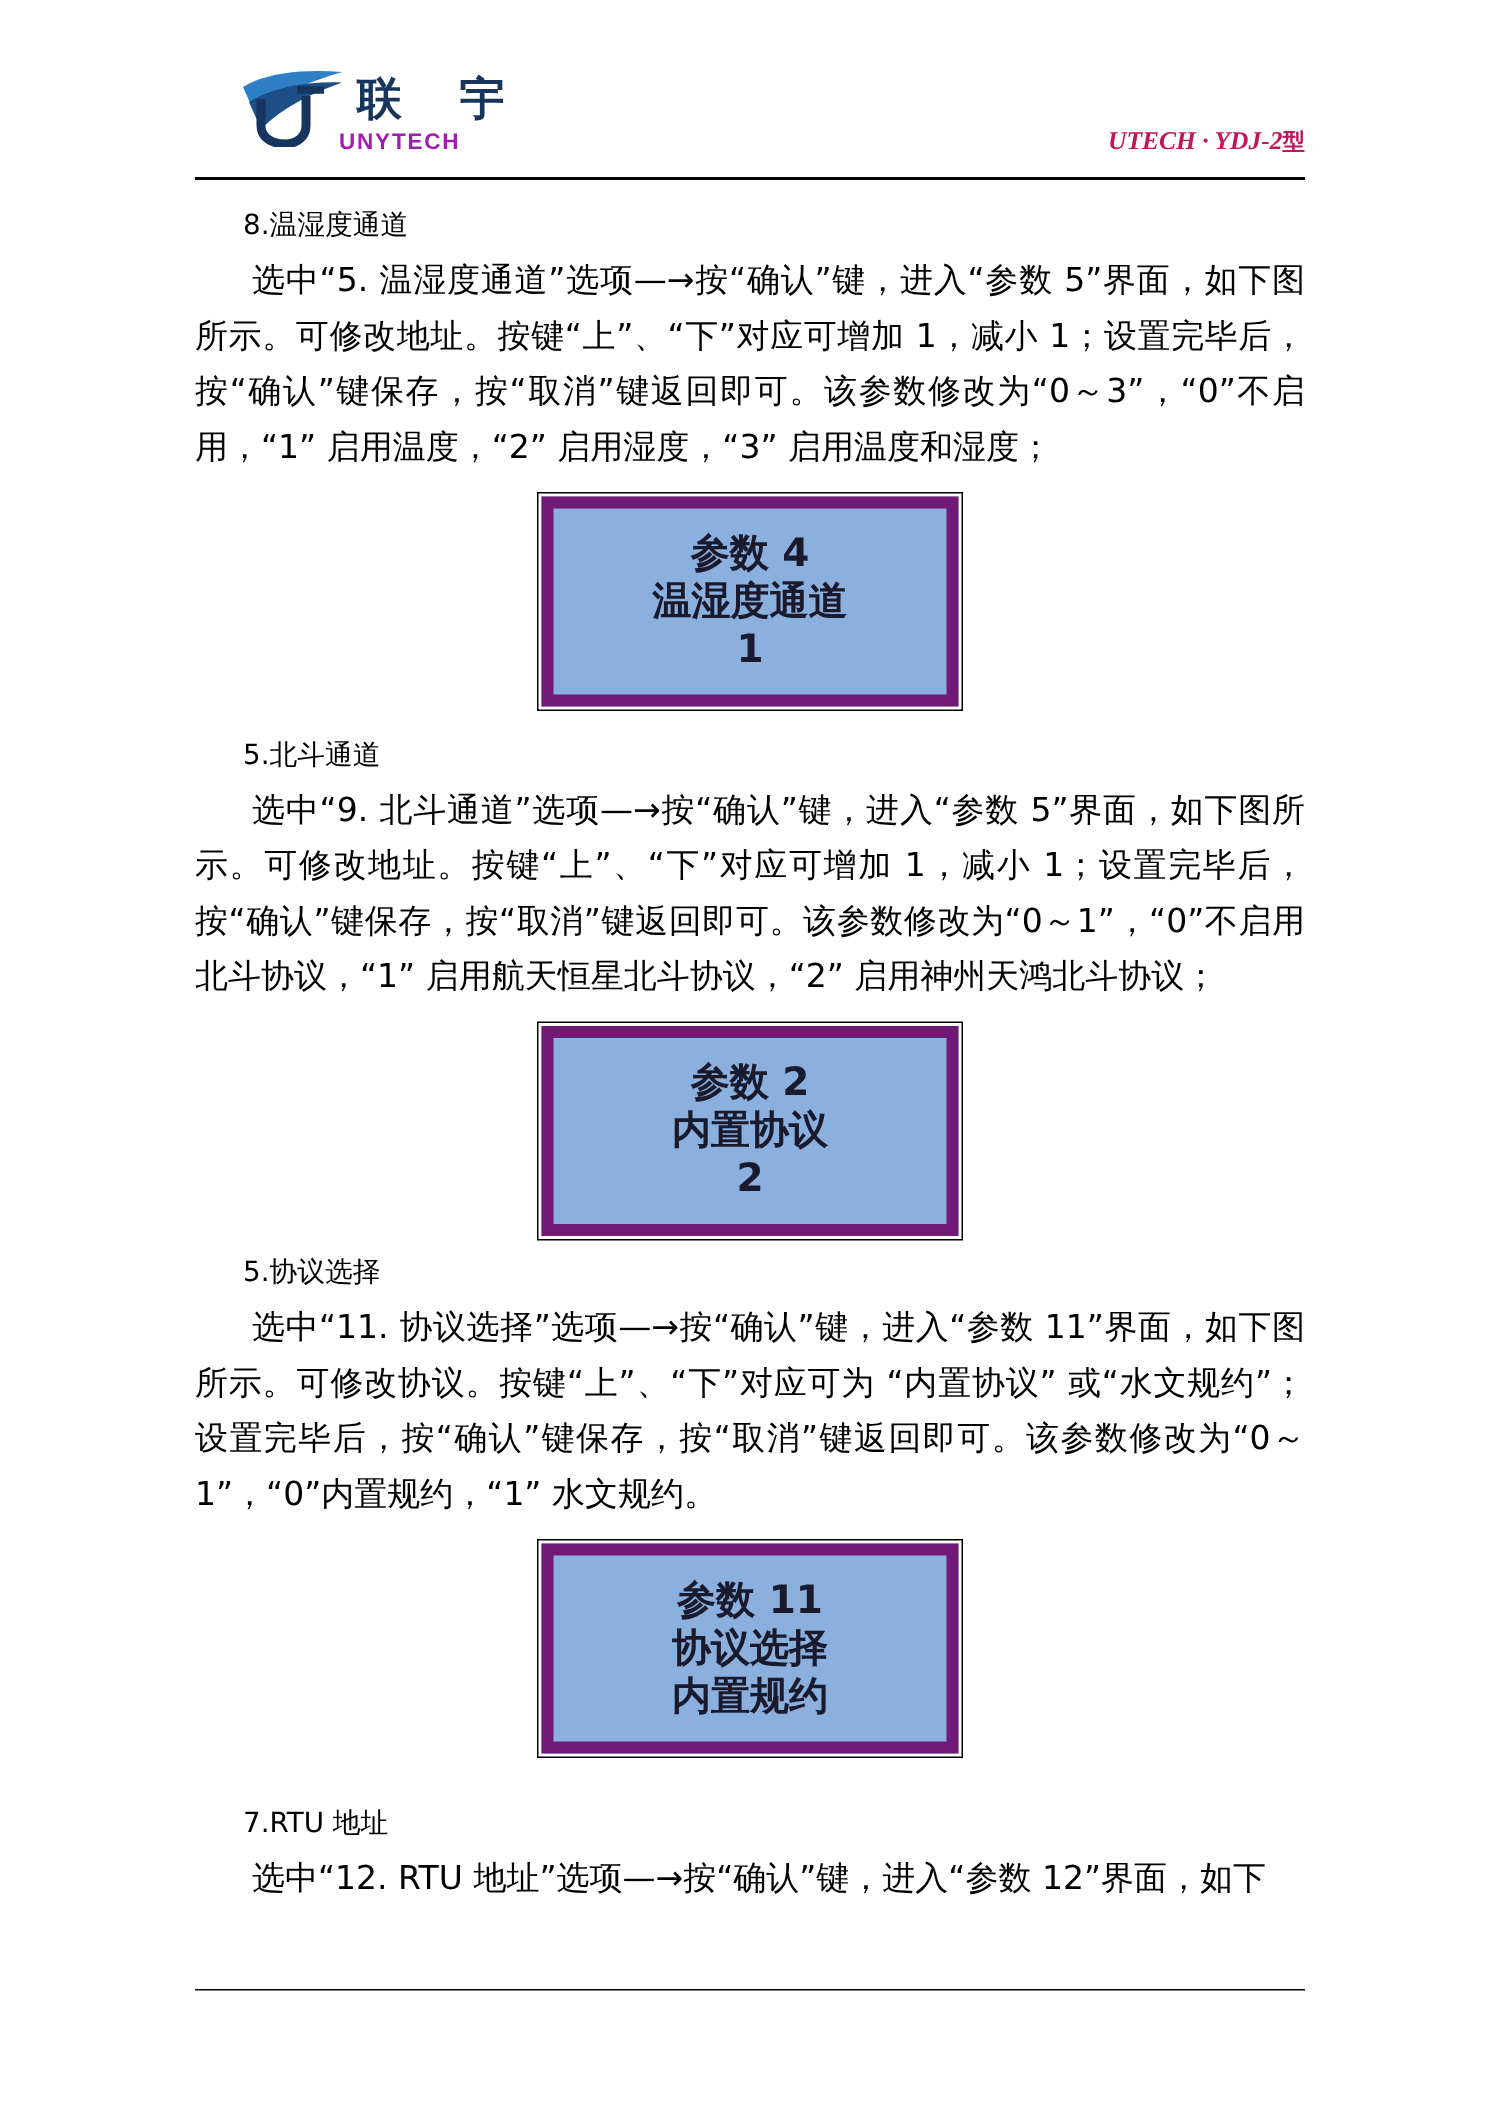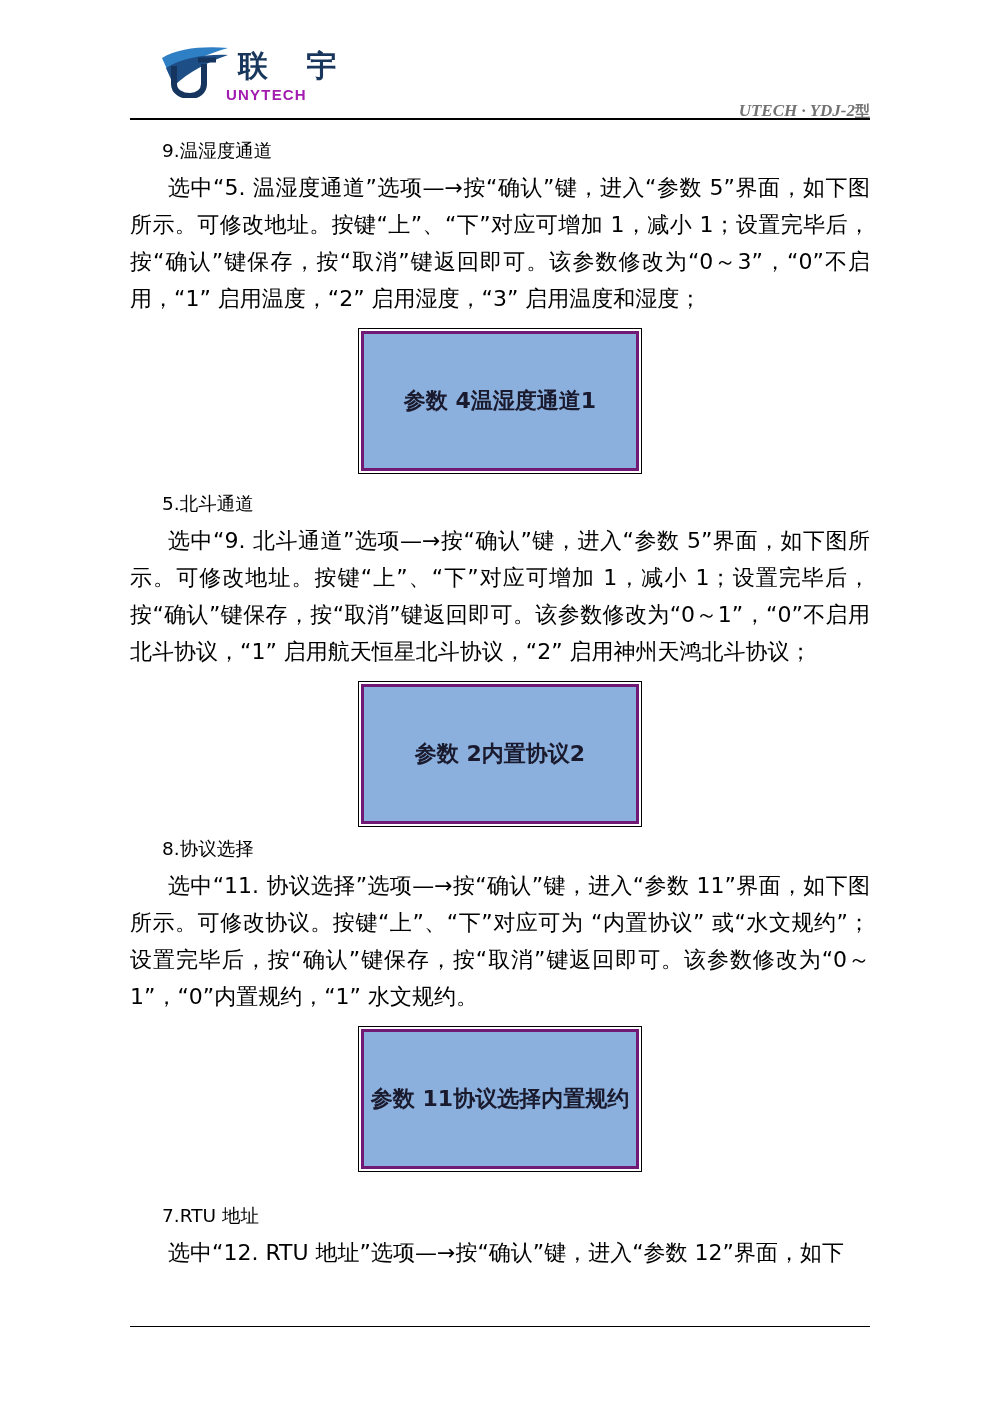--- a/index.html
+++ b/index.html
@@ -61,26 +61,26 @@
     top: 42px;
     font-family: "Liberation Sans", sans-serif;
     font-size: 15px;
     font-weight: bold;
     letter-spacing: 1.2px;
     color: #a21caf;
   }
   .header-right {
     position: absolute;
     right: 0;
-    top: 61px;
+    top: 44px;
     font-family: "Liberation Serif", serif;
     font-size: 17px;
     font-weight: bold;
     font-style: italic;
-    color: #737373;
+    color: #be185d;
     margin-left: 34px;
   }
   .header-right .cn {
     font-family: "DejaVu Sans", sans-serif;
     font-style: normal;
     font-size: 15px;
   }
   .header-rule {
     position: absolute;
     left: 130px;
@@ -120,30 +120,30 @@
 
   
   .screen-wrap {
     display: flex;
     justify-content: center;
   }
   .screen {
     width: 278px;
     height: 140px;
     background: #8cb0dd;
-    border: 3px solid #701a75;
+    border: 8px solid #701a75;
     outline: 1px solid #000000;
     outline-offset: 2px;
     box-sizing: border-box;
     display: flex;
-    flex-direction: row;
+    flex-direction: column;
     align-items: center;
     justify-content: center;
     font-family: "DejaVu Sans", sans-serif;
-    font-size: 22px;
+    font-size: 26px;
     font-weight: bold;
     color: #1a1a2e;
     line-height: 32px;
   }
   .screen .line {
     white-space: nowrap;
   }
 
   
   .footer {
@@ -180,21 +180,21 @@
       <div class="logo-en">UNYTECH</div>
     </div>
     <div class="header-right">
       <span>UTECH</span><span> · </span><span>YDJ-2</span><span class="cn">型</span>
     </div>
   </div>
   <div class="header-rule"></div>
 
   <div class="content">
 
-    <div class="heading">9.温湿度通道</div>
+    <div class="heading">8.温湿度通道</div>
     <p class="para indent">选中“5. 温湿度通道”选项—→按“确认”键，进入“参数 5”界面，如下图所示。可修改地址。按键“上”、“下”对应可增加 1，减小 1；设置完毕后，按“确认”键保存，按“取消”键返回即可。该参数修改为“0～3”，“0”不启用，“1” 启用温度，“2” 启用湿度，“3” 启用温度和湿度；</p>
     <div class="gap-m"></div>
     <div class="screen-wrap">
       <div class="screen">
         <div class="line">参数 4</div>
         <div class="line">温湿度通道</div>
         <div class="line">1</div>
       </div>
     </div>
     <div class="gap-m"></div>
@@ -204,21 +204,21 @@
     <div class="gap-m"></div>
     <div class="screen-wrap">
       <div class="screen">
         <div class="line">参数 2</div>
         <div class="line">内置协议</div>
         <div class="line">2</div>
       </div>
     </div>
     <div class="gap-s"></div>
 
-    <div class="heading">8.协议选择</div>
+    <div class="heading">5.协议选择</div>
     <p class="para indent">选中“11. 协议选择”选项—→按“确认”键，进入“参数 11”界面，如下图所示。可修改协议。按键“上”、“下”对应可为 “内置协议” 或“水文规约”；设置完毕后，按“确认”键保存，按“取消”键返回即可。该参数修改为“0～1”，“0”内置规约，“1” 水文规约。</p>
     <div class="gap-m"></div>
     <div class="screen-wrap">
       <div class="screen">
         <div class="line">参数 11</div>
         <div class="line">协议选择</div>
         <div class="line">内置规约</div>
       </div>
     </div>
     <div class="gap-m"></div>

